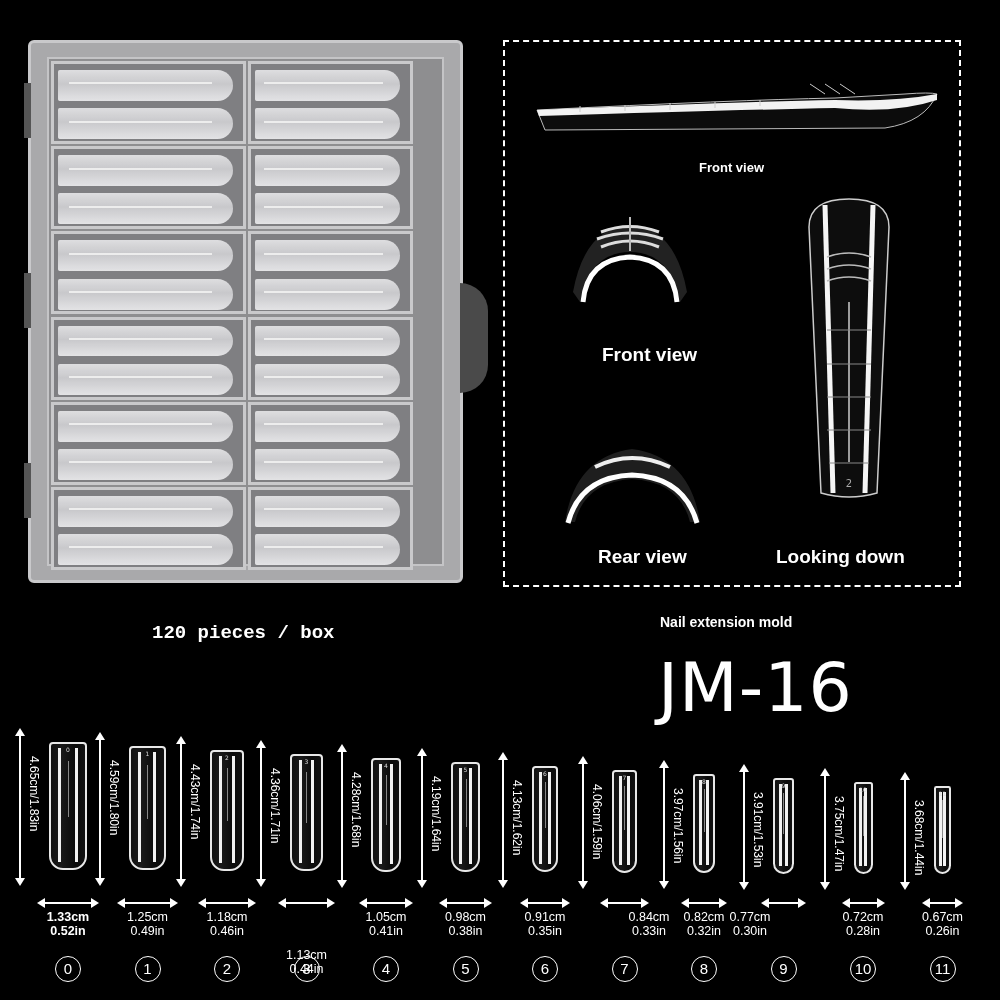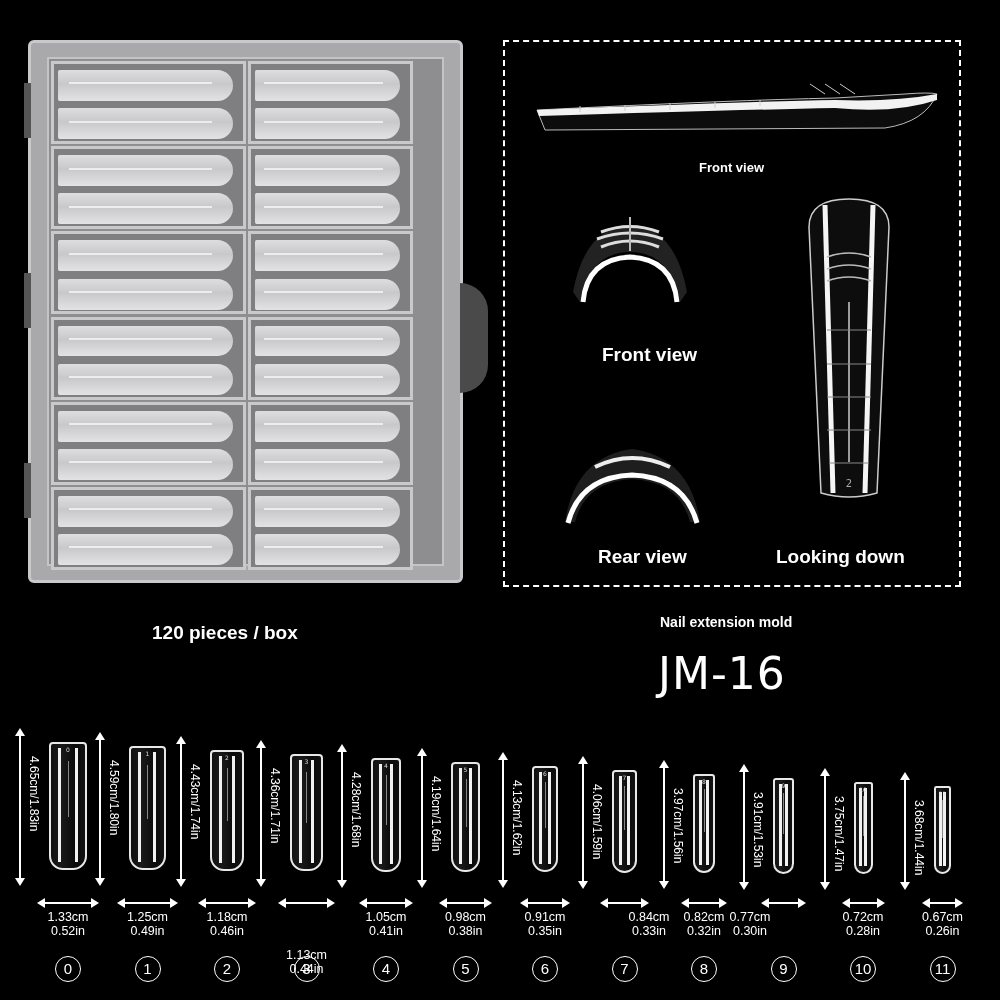--- a/index.html
+++ b/index.html
@@ -99,21 +99,21 @@
       <div class="compartment" style="left: 2px; top: 427.833px; width: 195px; height: 83.1667px;">
         <div class="tip-stack" style="top: 6px;"></div>
         <div class="tip-stack" style="top: 44.325px;"></div>
       </div>
       <div class="compartment" style="left: 199px; top: 427.833px; width: 165px; height: 83.1667px;">
         <div class="tip-stack" style="top: 6px;"></div>
         <div class="tip-stack" style="top: 44.325px;"></div>
       </div>
     </div>
 </div>
-<div class="caption" style="left:152px; top:622px; font-size:19px;">120 pieces / box</div>
+<div class="caption" style="left:152px; top:622px; font-size:19px;font-family:Liberation Mono, monospace;">120 pieces / box</div>
 
 <div class="views">
   <svg class="left-view" viewBox="0 0 405 62">
     <path d="M2 38 Q200 28 300 26 L370 22 Q395 20 402 22 Q390 50 350 56 L10 58 Z" fill="#0c0c0c" stroke="#bbb" stroke-width="1"></path>
     <path d="M2 38 Q200 30 300 28 Q360 30 402 22 L402 28 Q360 42 300 36 Q200 38 4 44 Z" fill="#f2f2f2"></path>
     <g stroke="#ccc" stroke-width="1">
       <line x1="45" y1="34" x2="45" y2="40"></line>
         <line x1="90" y1="33" x2="90" y2="39"></line>
       <line x1="135" y1="31" x2="135" y2="38"></line>
         <line x1="180" y1="30" x2="180" y2="36"></line>
@@ -160,33 +160,33 @@
       <line x1="22" y1="200" x2="66" y2="200"></line>
         <line x1="22" y1="233" x2="66" y2="233"></line>
       <line x1="24" y1="266" x2="64" y2="266"></line>
     </g>
     <text x="44" y="290" font-size="10" fill="#aaa" text-anchor="middle" font-family="DejaVu Sans, sans-serif">2</text>
   </svg>
   <div class="caption" style="left:271px; top:504px; font-size:19px;">Looking down</div>
 </div>
 
 <div class="caption" style="left:660px; top:614px; font-size:14px;">Nail extension mold</div>
-<div class="caption" style="left:658px; top:648px; font-size:44px; font-weight:normal; font-family:'DejaVu Sans', sans-serif; letter-spacing:1px;">JM-16</div>
+<div class="caption" style="left:658px; top:648px; font-size:68px; font-weight:normal; font-family:'DejaVu Sans', sans-serif; letter-spacing:1px;">JM-16</div>
 
 <div id="sizes">
     <div class="varrow" style="left: 19px; top: 734px; height: 146px;"></div>
     <div class="vlabel" style="left: 41px; top: 756px;">4.65cm/1.83in</div>
     <div class="nail" style="left: 49px; top: 742px; width: 38px; height: 128px;">
       <div class="stripe" style="left:22%"></div>
       <div class="stripe" style="right:22%"></div>
       <div class="center" style="left:50%"></div>
       <div class="num">0</div>
     </div>
     <div class="harrow" style="left: 43px; top: 902px; width: 50px;"></div>
-    <div class="wlabel" style="left: 28px; top: 910px;">
+    <div class="wlabel" style="left: 28px; top: 910px; font-weight: bold;">
       <div>1.33cm</div>
       <div>0.52in</div>
     </div>
     <div class="circ" style="left: 55px; top: 956px;">0</div>
     <div class="varrow" style="left: 99.45px; top: 738px; height: 142.4px;"></div>
     <div class="vlabel" style="left: 121.45px; top: 760px;">4.59cm/1.80in</div>
     <div class="nail" style="left: 129.45px; top: 746px; width: 36.1px; height: 124.4px;">
       <div class="stripe" style="left:22%"></div>
       <div class="stripe" style="right:22%"></div>
       <div class="center" style="left:50%"></div>

